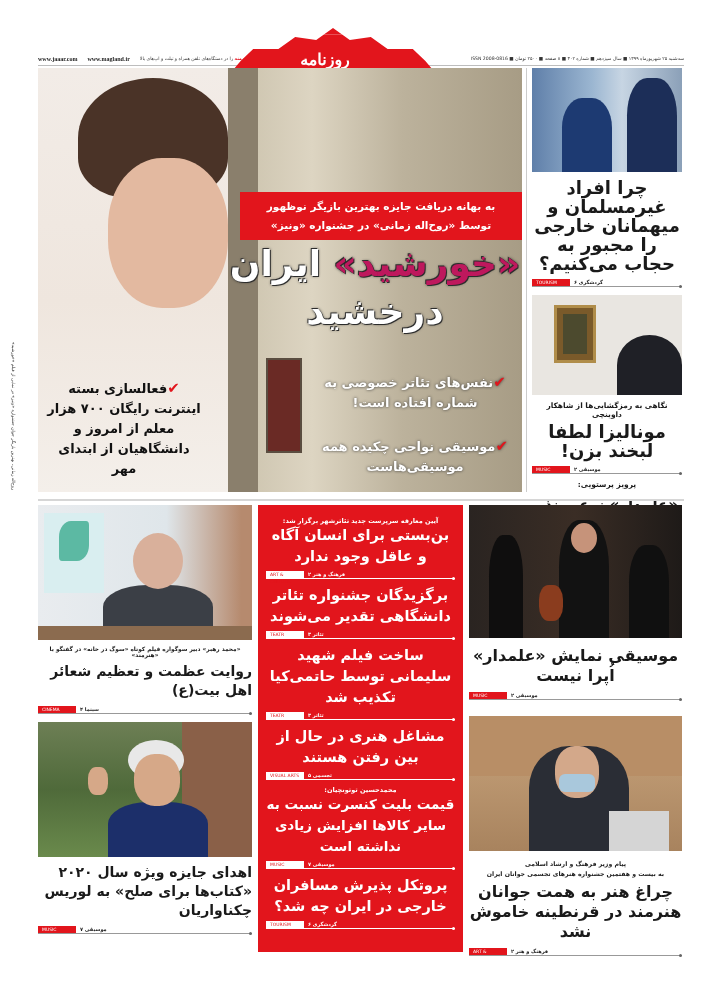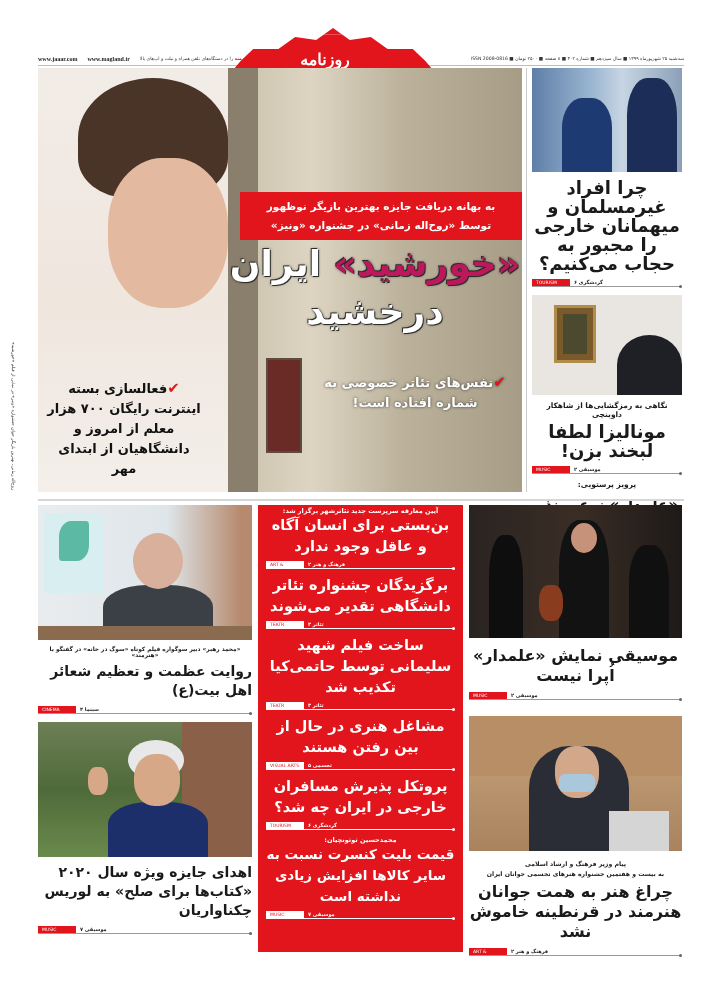--- a/index.html
+++ b/index.html
@@ -50,21 +50,21 @@
   .ph-mona .man{position:absolute;left:85px;top:40px;width:65px;height:60px;border-radius:50% 50% 0 0;background:#1f2026;}
   .side-title{direction:rtl;text-align:center;font-size:18px;font-weight:900;line-height:19px;margin-top:6px;}
   .side-kicker{direction:rtl;text-align:center;font-size:7.5px;font-weight:bold;margin-top:6px;}
   .sec{display:flex;align-items:center;height:9px;margin-top:5px;border-bottom:1px solid #999;position:relative;}
   .sec .lbl{background:#e2151c;color:#fff;font-size:4.5px;padding:0 4px;height:7px;line-height:7px;width:38px;}
   .sec .fa{direction:rtl;font-size:5px;font-weight:bold;margin-left:4px;}
   .sec .dot{position:absolute;right:0;bottom:-2px;width:3px;height:3px;background:#666;border-radius:50%;}
   .divider-v{left:526px;top:68px;width:1px;height:424px;background:#ccc;}
   .hdiv{left:38px;top:499px;width:646px;height:2px;background:#d6d6d6;}
 
-  .redcol{left:258px;top:505px;width:205px;height:447px;background:#e2151c;color:#fff;padding:2px 8px;}
+  .redcol{left:258px;top:505px;width:205px;height:447px;background:#e2151c;color:#fff;padding:12px 8px;}
   .redcol .kick{direction:rtl;text-align:center;font-size:6.5px;font-weight:bold;}
   .redcol .ttl{direction:rtl;text-align:center;font-size:14.5px;font-weight:900;line-height:21px;}
   .redcol .sec{border-bottom:1px solid #fff;margin:3px 0 6px;}
   .redcol .sec .lbl{background:#fff;color:#e2151c;}
   .redcol .sec .fa{color:#fff;}
   .redcol .sec .dot{background:#fff;}
 
   .leftcol{left:38px;top:505px;width:214px;}
   .ph-man{height:135px;background:linear-gradient(90deg,#e9ecef,#dfe6ea 60%,#b68a6e 95%);}
   .ph-man .banner{position:absolute;left:6px;top:8px;width:60px;height:80px;background:#d9eef0;}
@@ -128,20 +128,21 @@
   <div class="latch"></div>
   <div class="redbar">
     <div>به بهانه دریافت جایزه بهترین بازیگر نوظهور</div>
     <div>توسط «روح‌اله زمانی» در جشنواره «ونیز»</div>
   </div>
   <div class="headline">
     <div><span class="yl">«خورشید»</span> <span>ایران</span></div>
     <div>درخشید</div>
   </div>
   <div class="bul bul-a"><span class="ck">✔</span><span>نفس‌های تئاتر خصوصی به شماره افتاده است!</span></div>
+  <div class="bul bul-b"><span class="ck">✔</span><span>موسیقی نواحی چکیده همه موسیقی‌هاست</span></div>
   <div class="bul bul-c"><span class="ck">✔</span><span>فعالسازی بسته اینترنت رایگان ۷۰۰ هزار معلم از امروز و دانشگاهیان از ابتدای مهر</span></div>
 </div>
 
 <div class="abs divider-v"></div>
 
 <div class="abs sidecol">
   <div>
     <div class="photo ph-tourists">
         <div class="p1"></div>
         <div class="p2"></div>
@@ -240,33 +241,33 @@
   </div>
   <div>
     <div class="ttl">مشاغل هنری در حال از بین رفتن هستند</div>
     <div class="sec">
         <span class="lbl">VISUAL ARTS</span>
         <span class="fa">تجسمی ۵</span>
         <span class="dot"></span>
       </div>
   </div>
   <div>
+    <div class="kick">محمدحسین توتونچیان:</div>
+    <div class="ttl" style="font-size:13.5px;">قیمت بلیت کنسرت نسبت به سایر کالاها افزایش زیادی نداشته است</div>
+    <div class="sec">
+        <span class="lbl">MUSIC</span>
+        <span class="fa">موسیقی ۷</span>
+        <span class="dot"></span>
+      </div>
+  </div>
+  <div>
     <div class="ttl">پروتکل پذیرش مسافران خارجی در ایران چه شد؟</div>
     <div class="sec">
         <span class="lbl">TOURISM</span>
         <span class="fa">گردشگری ۶</span>
-        <span class="dot"></span>
-      </div>
-  </div>
-  <div>
-    <div class="kick">محمدحسین توتونچیان:</div>
-    <div class="ttl" style="font-size:13.5px;">قیمت بلیت کنسرت نسبت به سایر کالاها افزایش زیادی نداشته است</div>
-    <div class="sec">
-        <span class="lbl">MUSIC</span>
-        <span class="fa">موسیقی ۷</span>
         <span class="dot"></span>
       </div>
   </div>
 </div>
 
 <div class="abs rightcol">
   <div>
     <div class="photo ph-orch">
         <div class="m1"></div>
         <div class="m2"></div>

